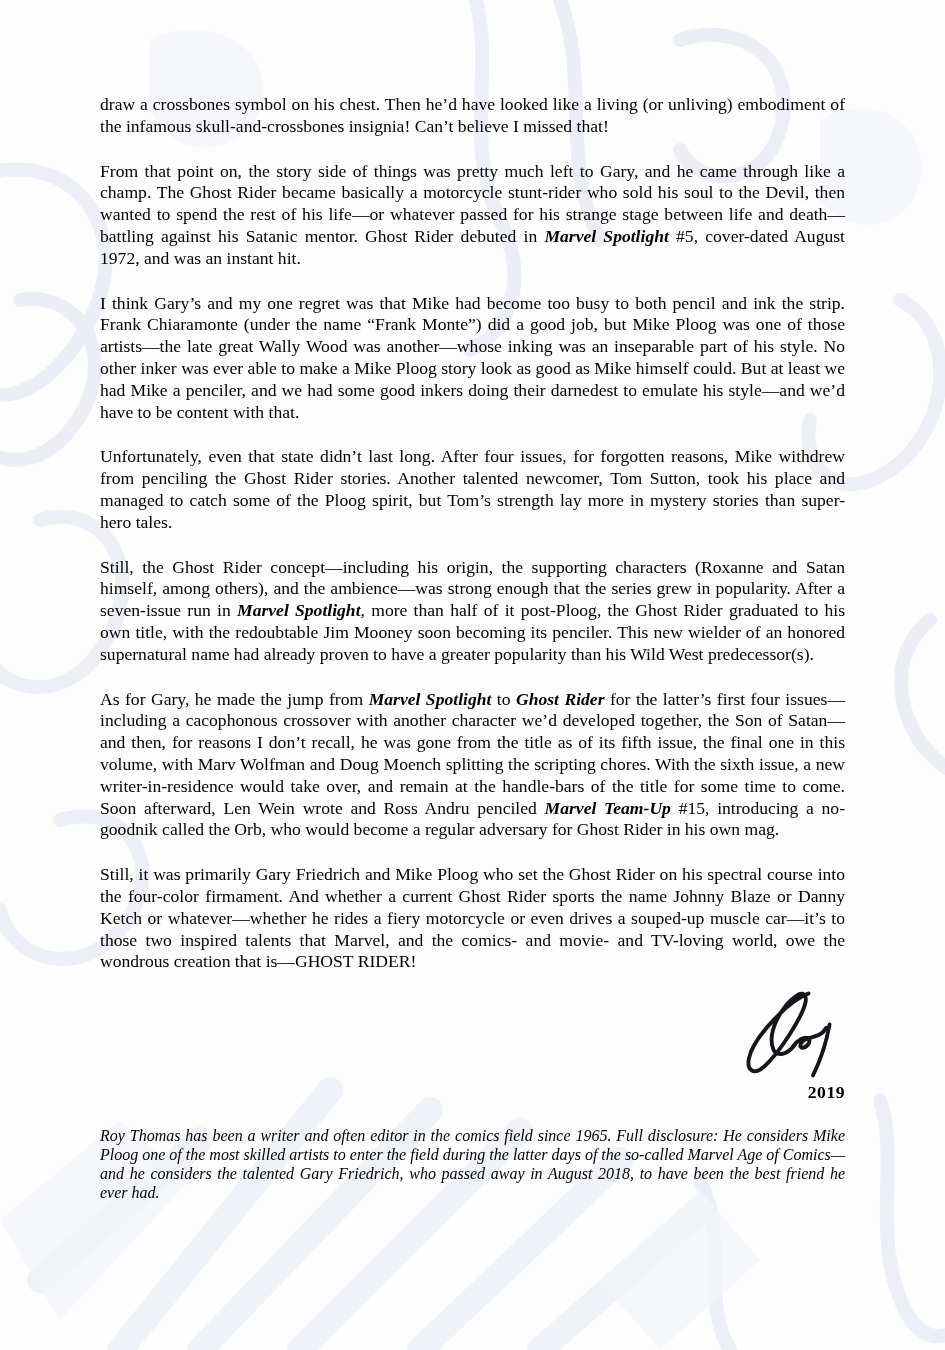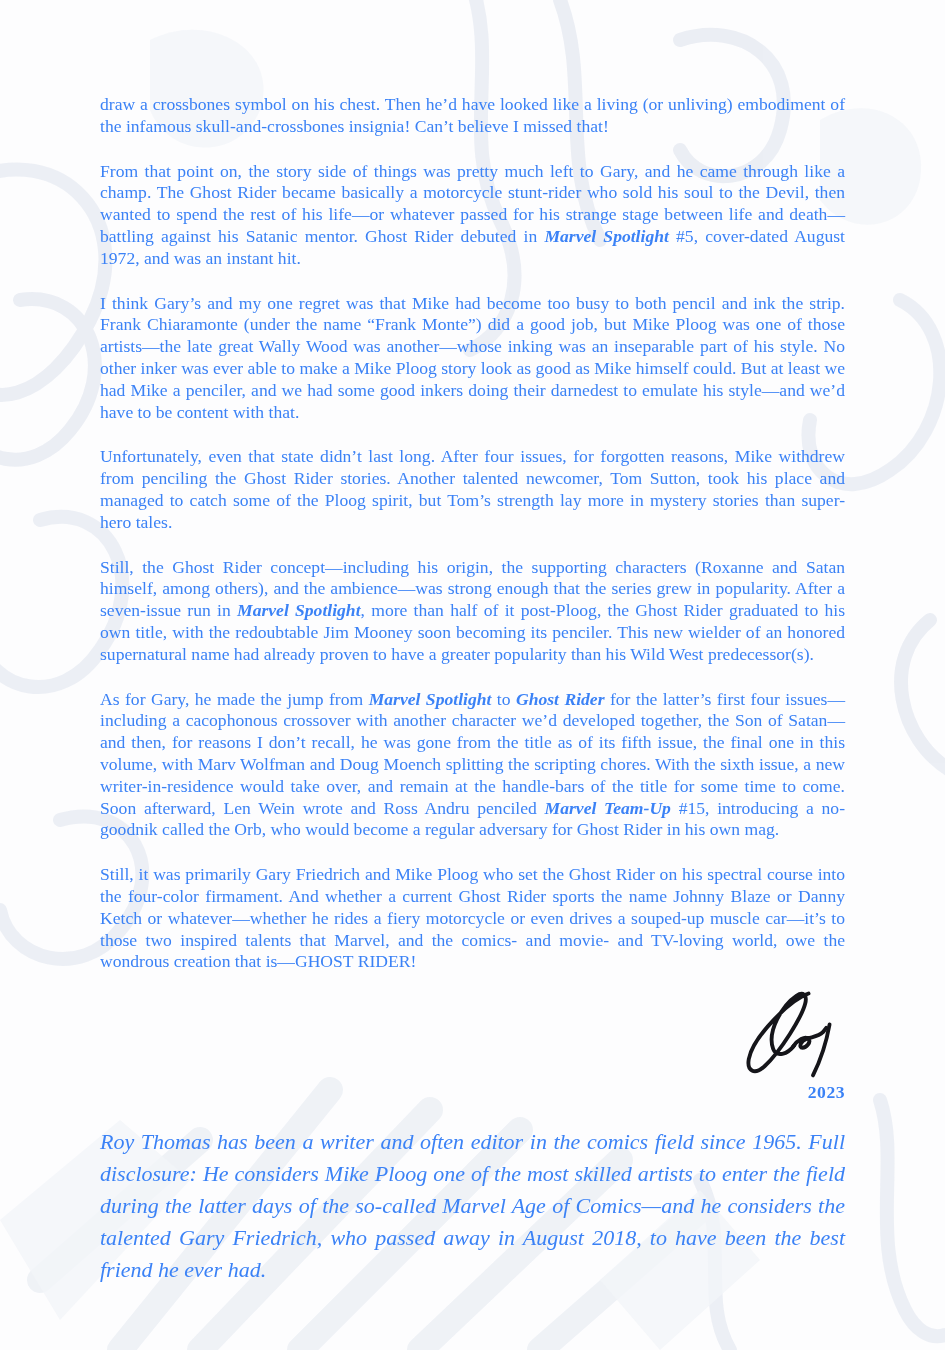--- a/index.html
+++ b/index.html
@@ -3,21 +3,21 @@
 <meta charset="utf-8">
 <style>
   html,body { margin:0; padding:0; background:#ffffff; }
   .page {
     position:relative;
     width:945px;
     height:1350px;
     background:#fdfdfe;
     overflow:hidden;
     font-family:"Liberation Serif","DejaVu Serif",serif;
-    color:#3b82f6;
+    color:#000000;
   }
   .watermark {
     position:absolute;
     left:0; top:0;
     width:945px; height:1350px;
     pointer-events:none;
   }
   .content {
     position:absolute;
     left:100px;
@@ -42,22 +42,22 @@
   .sig-year {
     font-weight:bold;
     font-size:17.6px;
     line-height:20px;
     margin-top:0px;
     letter-spacing:0.5px;
   }
   p.bio {
     margin:24px 0 0 0;
     font-style:italic;
-    font-size:22px;
-    line-height:32px;
+    font-size:16px;
+    line-height:19px;
     text-align:justify;
     text-align-last:left;
   }
 </style>
 </head>
 <body>
 
 <div class="page">
 
   <svg class="watermark" viewBox="0 0 945 1350" xmlns="http://www.w3.org/2000/svg">
@@ -107,19 +107,19 @@
     <p class="para"><span>Still, it was primarily Gary Friedrich and Mike Ploog who set the Ghost Rider on his spectral course into the four-color firmament. And whether a current Ghost Rider sports the name Johnny Blaze or Danny Ketch or whatever—whether he rides a fiery motorcycle or even drives a souped-up muscle car—it’s to those two inspired talents that Marvel, and the comics- and movie- and TV-loving world, owe the wondrous creation that is—GHOST RIDER!</span></p>
 
     <div class="signature-block">
       <svg class="sig-svg" width="122" height="94" viewBox="0 0 220 170" xmlns="http://www.w3.org/2000/svg">
         <g stroke="#15151a" fill="none" stroke-width="7" stroke-linecap="round" stroke-linejoin="round">
           <path d="M158 10 C 124 22 58 88 50 128 C 46 150 60 158 78 142 C 108 114 146 52 152 28 C 156 12 148 6 136 14 C 112 30 82 78 94 110 C 100 126 120 120 132 104"></path>
           <path d="M130 106 C 138 94 152 86 158 92 C 163 98 154 108 147 108 C 140 108 143 96 154 92 C 166 88 176 88 184 80 L 190 72"></path>
           <path d="M196 66 C 190 100 180 130 166 158"></path>
         </g>
       </svg>
-      <div class="sig-year">2023</div>
+      <div class="sig-year">2019</div>
     </div>
 
     <p class="bio"><span>Roy Thomas has been a writer and often editor in the comics field since 1965. Full disclosure: He considers Mike Ploog one of the most skilled artists to enter the field during the latter days of the so-called Marvel Age of Comics—and he considers the talented Gary Friedrich, who passed away in August 2018, to have been the best friend he ever had.</span></p>
 
   </main>
 </div>
 
 </body></html>

